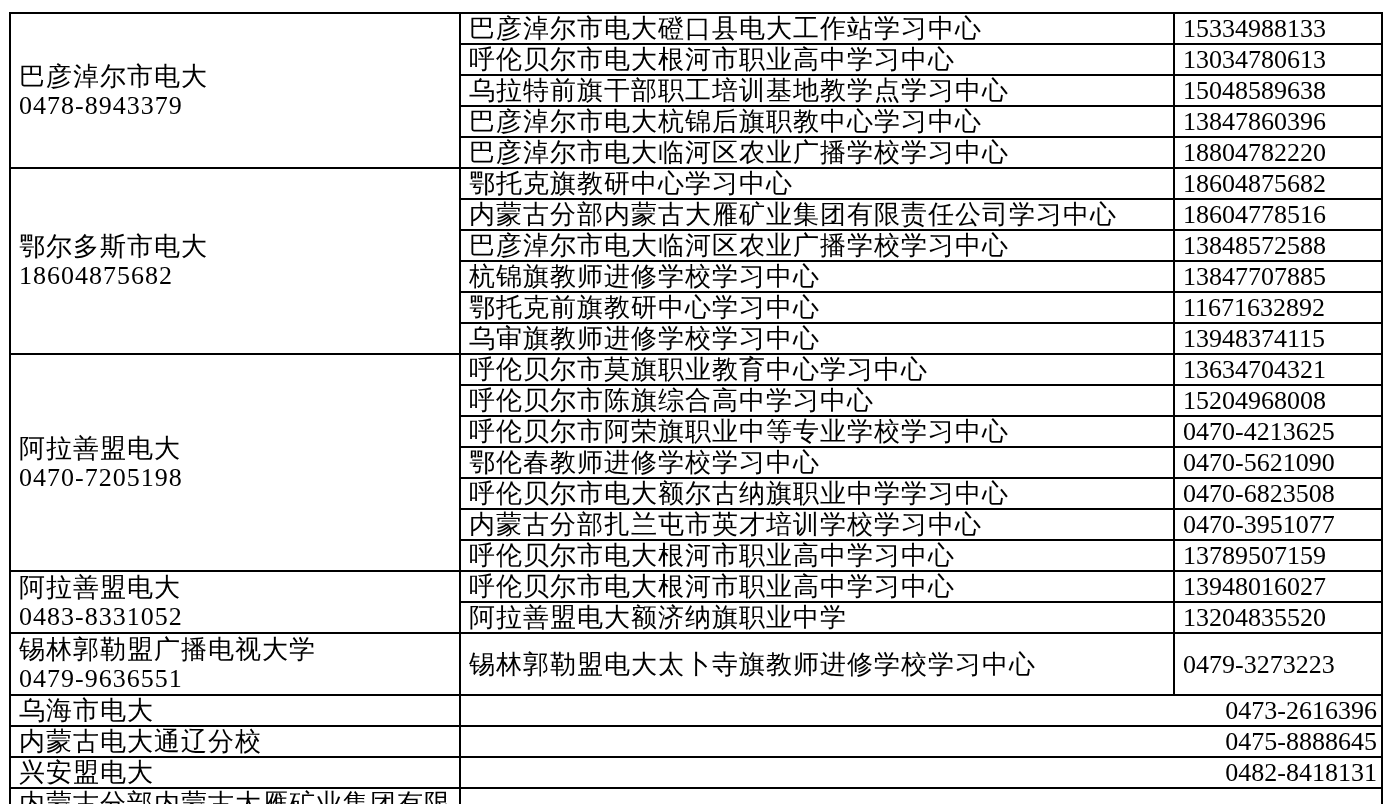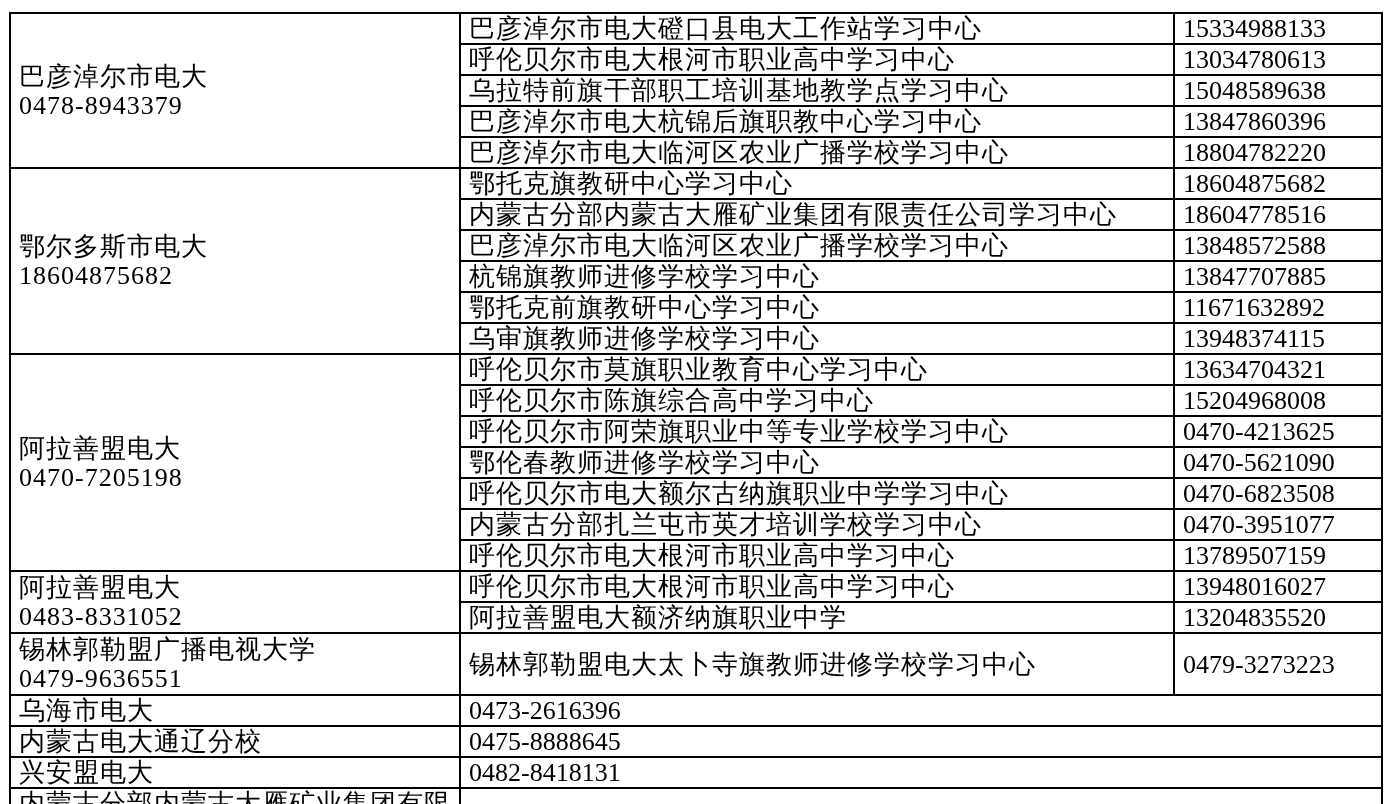--- a/index.html
+++ b/index.html
@@ -10,21 +10,21 @@
   td{border:2px solid #000;padding:0 4px 0 8px;vertical-align:middle;
      font-size:26px;line-height:29px;letter-spacing:1px;overflow:hidden;}
   col.c1{width:450px;}
   col.c2{width:714px;}
   col.c3{width:208px;}
   tr.r{height:29px;}
   tr.r-tall{height:62px;}
   tr.r-xtall{height:52px;}
   td.branch div{letter-spacing:1px;}
   td.num{letter-spacing:0;border-radius:10px;}
-  td.merged{text-align:left;letter-spacing:0;}
+  td.merged{text-align:right;letter-spacing:0;}
 </style>
 </head>
 <body>
 
 <table class="contact">
   <colgroup>
     <col class="c1">
       <col class="c2">
       <col class="c3">
   </colgroup>

